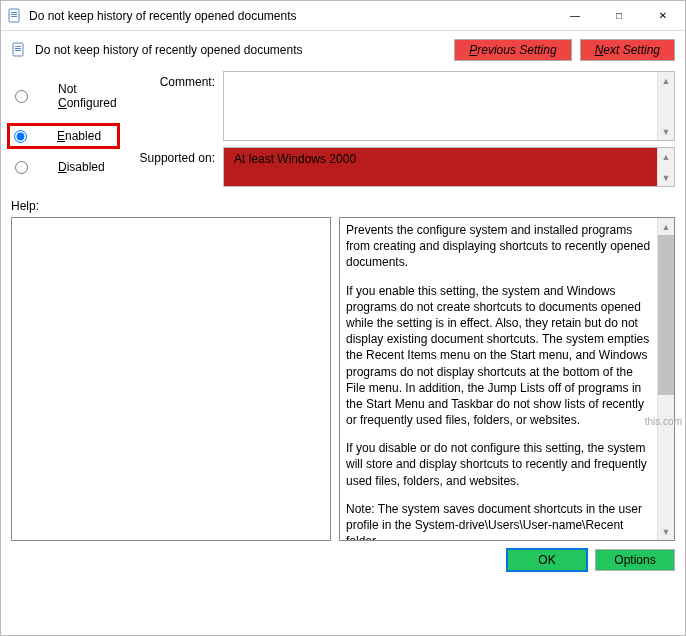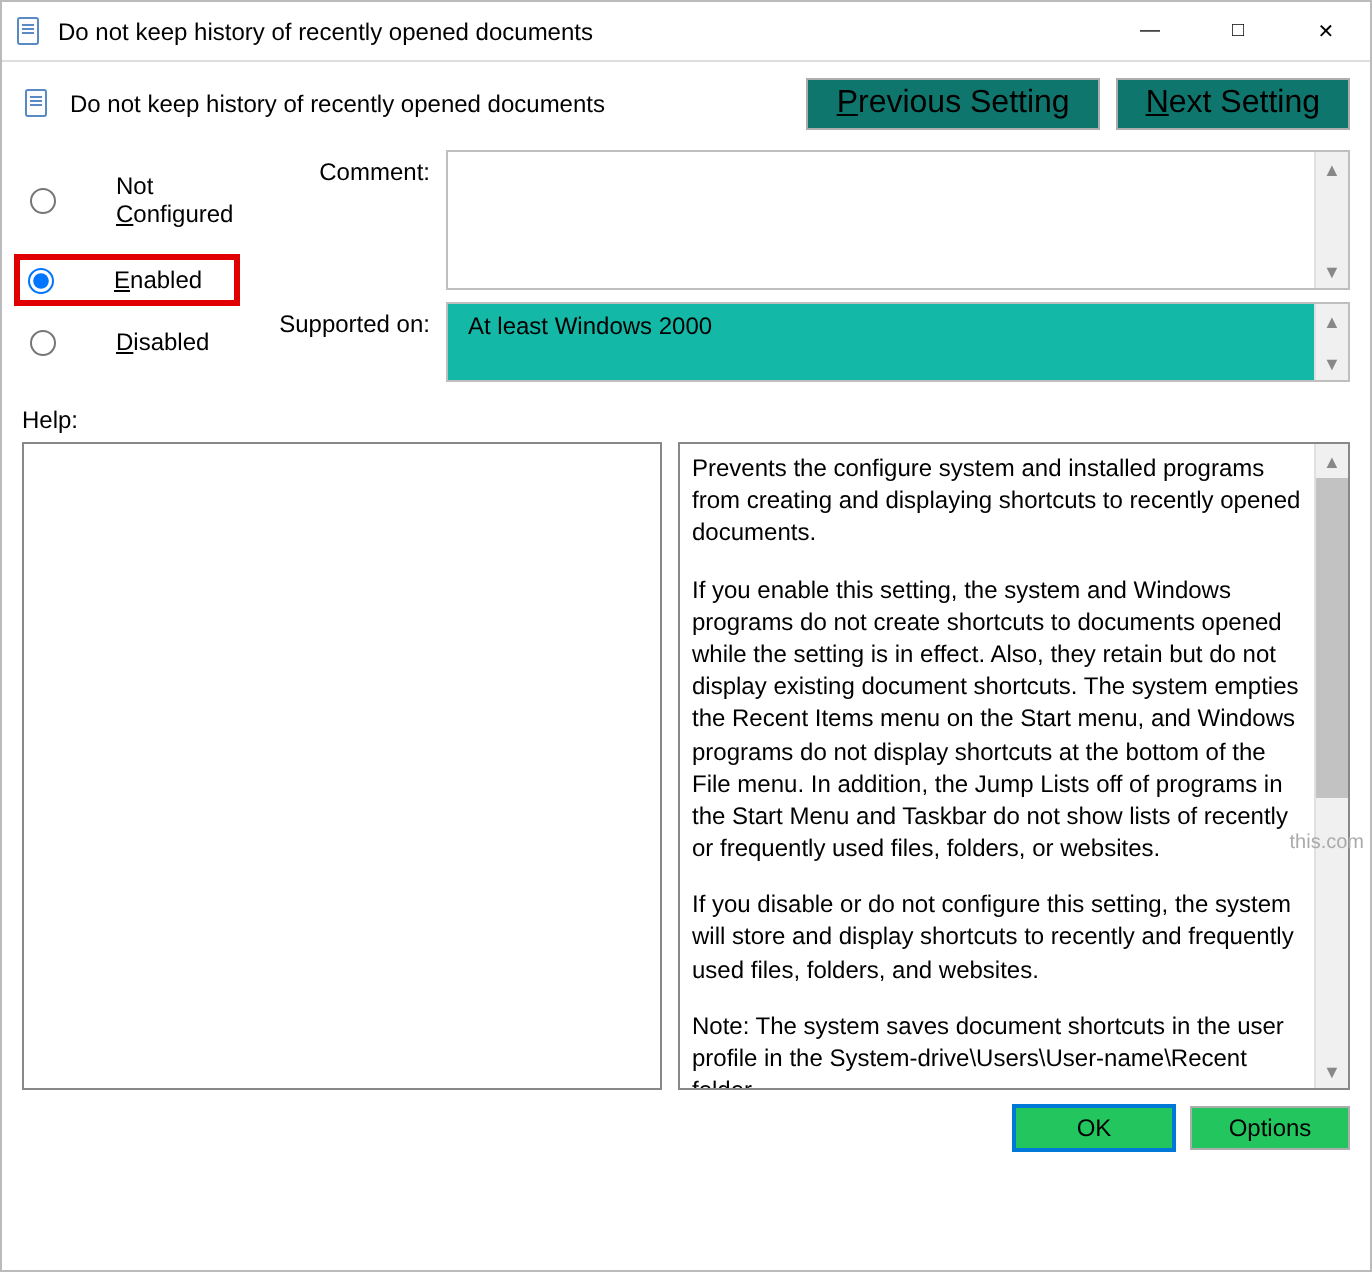--- a/index.html
+++ b/index.html
@@ -41,23 +41,24 @@
     align-items: center;
     padding: 8px 10px 4px 10px;
   }
   .header-row .hicon {
     width: 16px; height: 16px; margin-right: 8px;
   }
   .header-row .htitle { flex: 1; font-size: 12px; }
   .header-row .navbtn {
     padding: 3px 14px;
     margin-left: 8px;
-    background: #0f766e;
+    background: #ef4444;
     border: 1px solid #adadad;
-    font-size: 16px;
+    font-size: 12px;
+    font-style: italic;
   }
   .und { text-decoration: underline; }
 
   .body-area {
     display: flex;
     padding: 6px 10px 0 10px;
   }
   .state-col {
     width: 122px;
     padding-top: 6px;
@@ -105,21 +106,21 @@
   }
   .scroll-btn {
     height: 17px;
     display: flex; align-items: center; justify-content: center;
     color: #888; font-size: 9px;
   }
   .supported-box {
     flex: 1;
     height: 40px;
     border: 1px solid #bfbfbf;
-    background: #14b8a6;
+    background: #b91c1c;
     display: flex;
   }
   .supported-box .sb-inner { flex:1; padding: 4px 10px; font-size: 12px; }
 
   .labels-row {
     display: flex;
     padding: 6px 10px 2px 10px;
   }
   .labels-row .l1 { width: 328px; }
   .panels-row {

